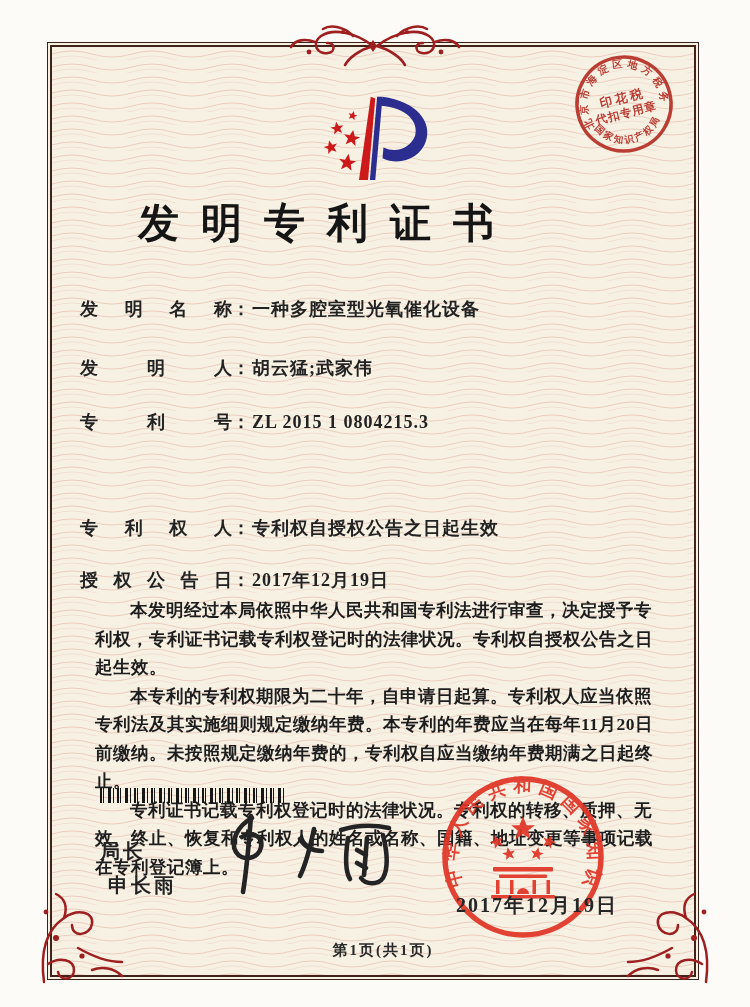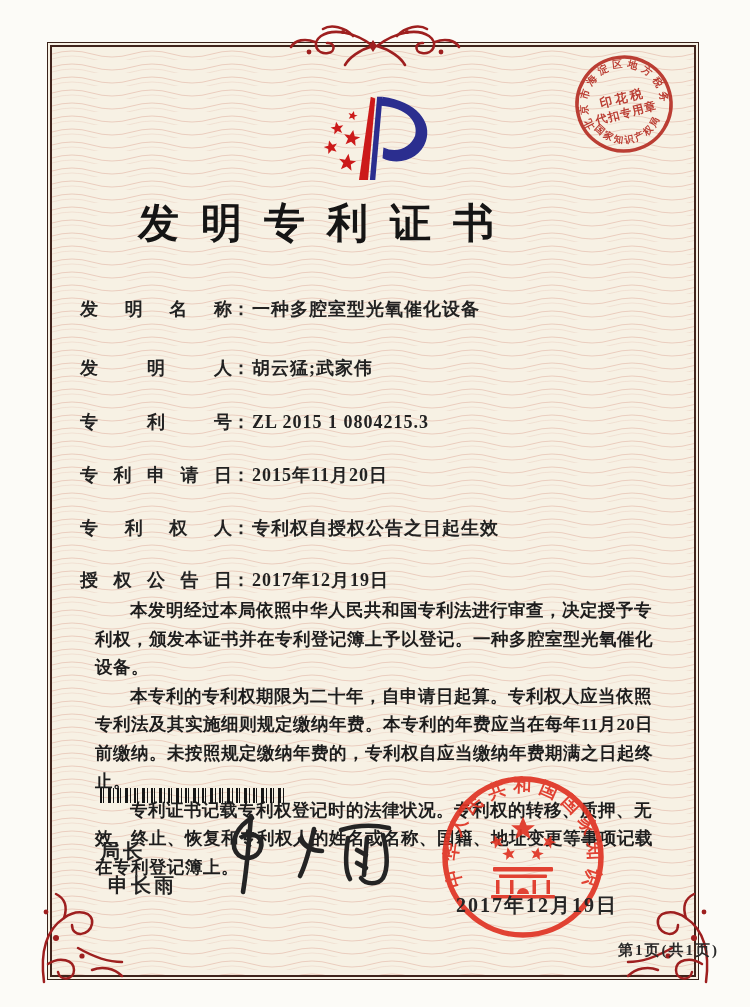--- a/index.html
+++ b/index.html
@@ -35,21 +35,21 @@
   .barcode{position:absolute;left:100px;top:788px;width:185px;height:15px;
     background:repeating-linear-gradient(90deg,#161616 0 2px,transparent 2px 3px,
       #161616 3px 4px,transparent 4px 8px,#161616 8px 11px,transparent 11px 13px,
       #161616 13px 14px,transparent 14px 17px);}
   .signer-title{position:absolute;left:100px;top:838px;font-size:20px;font-weight:700;color:#222;letter-spacing:3px;}
   .signer-name{position:absolute;left:108px;top:872px;font-size:20px;font-weight:700;color:#222;letter-spacing:3px;}
   .signature{position:absolute;left:205px;top:808px;}
   .seal{position:absolute;left:441px;top:775px;opacity:.92;}
   .issue-date{position:absolute;left:456px;top:892px;font-size:20px;font-weight:700;color:#262626;
               letter-spacing:2px;z-index:5;}
-  .footer{position:absolute;left:47px;top:941px;width:672px;text-align:right;
+  .footer{position:absolute;left:47px;top:941px;width:672px;text-align:center;
           font-size:15px;font-weight:700;color:#2a2a2a;letter-spacing:2px;}
 
   .tax-stamp{position:absolute;left:572px;top:52px;transform:rotate(-14deg);opacity:.88;}
 
   .ornament-top{position:absolute;left:263px;top:22px;}
   .ornament-bl{position:absolute;left:34px;top:890px;}
   .ornament-br{position:absolute;left:626px;top:890px;transform:scaleX(-1);}
 </style>
 </head>
 <body>
@@ -140,32 +140,29 @@
 
   <div class="field" style="top:297px">
     <span class="lbl">发明名称</span><span class="col">：</span><span class="val">一种多腔室型光氧催化设备</span>
   </div>
   <div class="field" style="top:356px">
     <span class="lbl">发明人</span><span class="col">：</span><span class="val">胡云猛;武家伟</span>
   </div>
   <div class="field" style="top:410px">
     <span class="lbl">专利号</span><span class="col">：</span><span class="val">ZL 2015 1 0804215.3</span>
   </div>
-  <div class="field" style="top:463px">
-    <span class="lbl">专利申请日</span><span class="col">：</span><span class="val">2015年11月20日</span>
-  </div>
   <div class="field" style="top:516px">
     <span class="lbl">专利权人</span><span class="col">：</span><span class="val">专利权自授权公告之日起生效</span>
   </div>
   <div class="field" style="top:568px">
     <span class="lbl">授权公告日</span><span class="col">：</span><span class="val">2017年12月19日</span>
   </div>
 
   <div class="body-text">
-    <p>本发明经过本局依照中华人民共和国专利法进行审查，决定授予专利权，颁发本证书并在专利登记簿上予以登记。一种多腔室型光氧催化设备。</p>
+    <p>本发明经过本局依照中华人民共和国专利法进行审查，决定授予专利权，专利证书记载专利权登记时的法律状况。专利权自授权公告之日起生效。</p>
     <p>本专利的专利权期限为二十年，自申请日起算。专利权人应当依照专利法及其实施细则规定缴纳年费。本专利的年费应当在每年11月20日前缴纳。未按照规定缴纳年费的，专利权自应当缴纳年费期满之日起终止。</p>
     <p>专利证书记载专利权登记时的法律状况。专利权的转移、质押、无效、终止、恢复和专利权人的姓名或名称、国籍、地址变更等事项记载在专利登记簿上。</p>
   </div>
 
   <div class="barcode"></div>
 
   <div class="signer-title">局长</div>
   <div class="signer-name">申长雨</div>
 
   <svg class="signature" width="195" height="92" viewBox="0 0 195 92">

